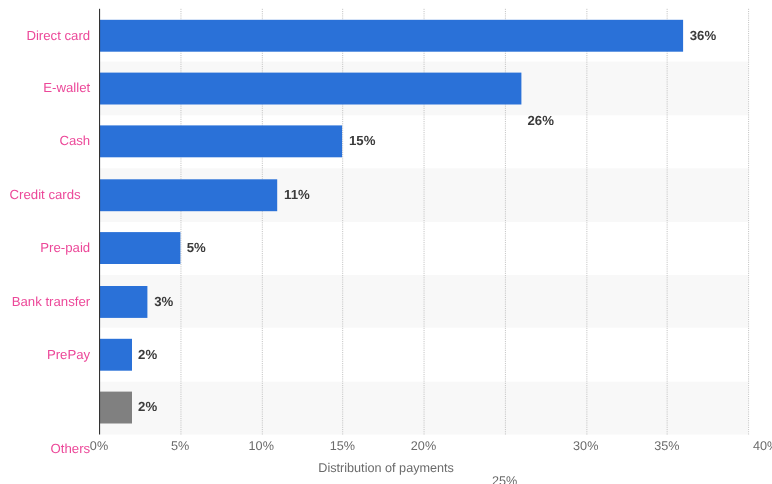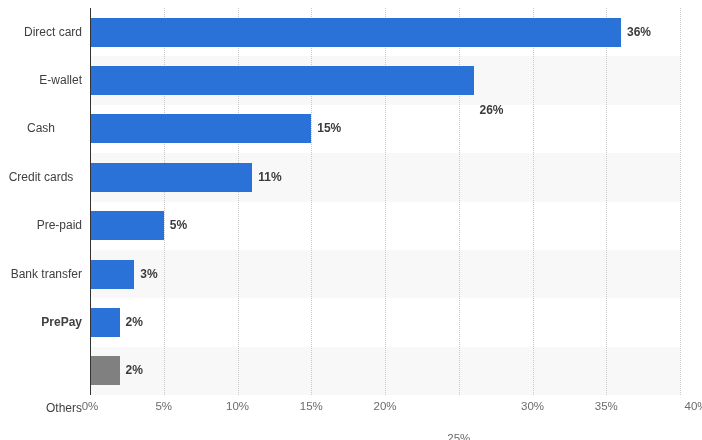--- a/index.html
+++ b/index.html
@@ -78,21 +78,21 @@
     white-space: nowrap;
   }
 
   
   .cat-label {
     position: absolute;
     right: 0;
     width: 82px;
     text-align: right;
     font-size: 12px;
-    color: #404040;
+    color: #ec4899;
     white-space: nowrap;
   }
   .cat-label-col {
     position: absolute;
     left: 0;
     top: 8px;
     width: 82px;
     height: 387px;
   }
 
@@ -116,25 +116,25 @@
   }
 </style>
 </head>
 <body>
 
 <div id="chart-root">
 
   <div class="cat-label-col">
       <div class="cat-label" style="top: 16.6875px;">Direct card</div>
       <div class="cat-label" style="top: 65.0625px;">E-wallet</div>
-      <div class="cat-label" style="top: 113.438px; text-align: center;">Cash</div>
+      <div class="cat-label" style="top: 113.438px;">Cash</div>
       <div class="cat-label" style="top: 161.812px; text-align: center;">Credit cards</div>
       <div class="cat-label" style="top: 210.188px;">Pre-paid</div>
       <div class="cat-label" style="top: 258.562px;">Bank transfer</div>
-      <div class="cat-label" style="top: 306.938px; font-weight: bold;">PrePay</div>
+      <div class="cat-label" style="top: 306.938px;">PrePay</div>
       <div class="cat-label" style="top: 355.312px; margin-top: 38px;">Others</div>
     </div>
 
   <div class="plot-area">
       <div class="band odd" style="top: 0px; height: 48.375px;"></div>
       <div class="band even" style="top: 48.375px; height: 48.375px;"></div>
       <div class="band odd" style="top: 96.75px; height: 48.375px;"></div>
       <div class="band even" style="top: 145.125px; height: 48.375px;"></div>
       <div class="band odd" style="top: 193.5px; height: 48.375px;"></div>
       <div class="band even" style="top: 241.875px; height: 48.375px;"></div>
@@ -173,14 +173,15 @@
       <div class="x-tick" style="left: 163.75px;">5%</div>
       <div class="x-tick" style="left: 237.5px;">10%</div>
       <div class="x-tick" style="left: 311.25px;">15%</div>
       <div class="x-tick" style="left: 385px;">20%</div>
       <div class="x-tick" style="left: 458.75px; margin-top: 32px;">25%</div>
       <div class="x-tick" style="left: 532.5px;">30%</div>
       <div class="x-tick" style="left: 606.25px;">35%</div>
       <div class="x-tick" style="left: 696px;">40%</div>
     </div>
 
+  <div class="x-title">Distribution of payments</div>
 
 </div>
 
 </body></html>

